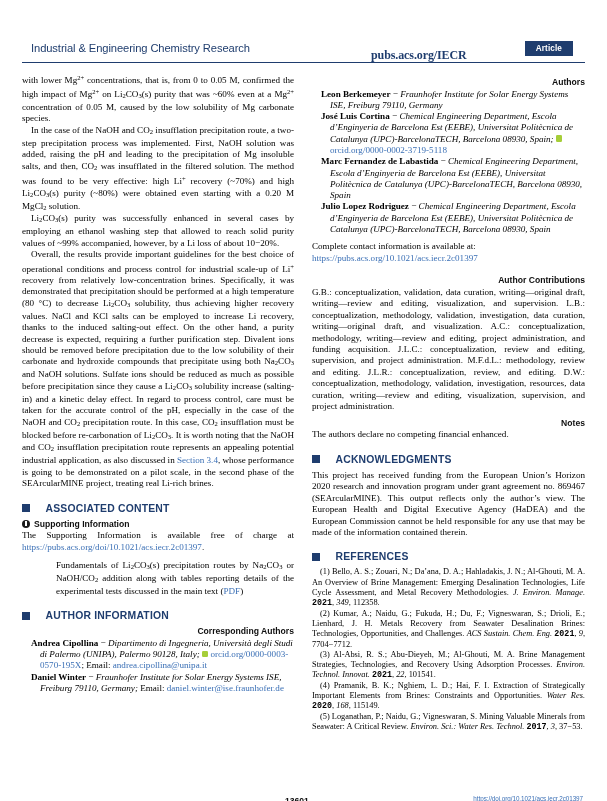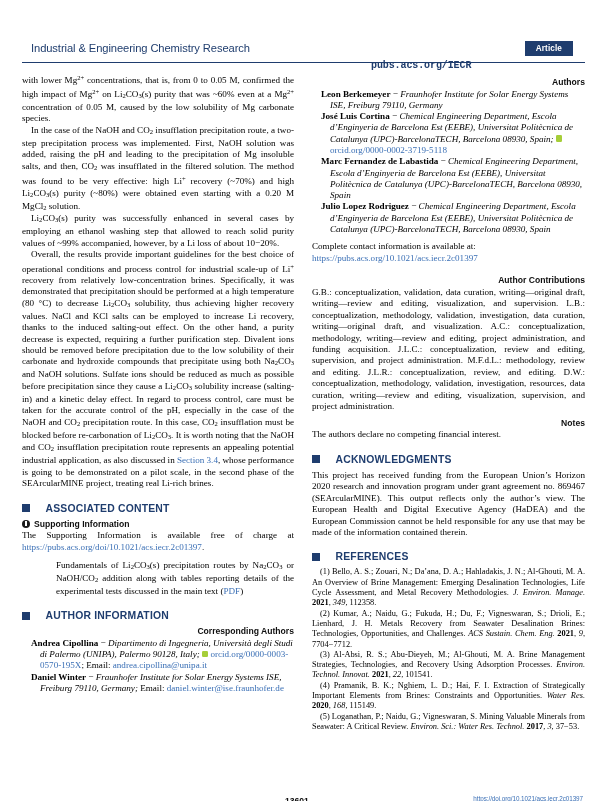--- a/index.html
+++ b/index.html
@@ -34,27 +34,27 @@
   }
   .journal-title {
     font-family: "Liberation Sans", sans-serif;
     font-size: 11.2px;
     font-weight: 400;
     color: #1f3d6e;
     letter-spacing: -0.1px;
     margin-left: 9px;
   }
   .runhead-url {
-    font-family: Liberation Mono, monospace;
-    font-size: 10px;
+    font-family: Liberation Serif, serif;
+    font-size: 12px;
     font-weight: 700;
     color: #1f3d6e;
     position: absolute;
     left: 349px;
-    top: 18px;
+    top: 6px;
     letter-spacing: -0.1px;
   }
   .article-badge {
     position: absolute;
     right: 12px;
     top: -1px;
     background: #1f3d6e;
     color: #ffffff;
     font-family: "Liberation Sans", sans-serif;
     font-size: 8.2px;
@@ -184,21 +184,21 @@
 
   
   .ref {
     font-size: 8.35px;
     line-height: 10.3px;
     text-align: justify;
     margin: 0;
     text-indent: 8px;
   }
   .ref i { font-style: italic; }
-  .ref b { font-weight: 700; }
+  .ref b { font-weight: 700; font-family: Liberation Mono, monospace; }
 
   
   .footer {
     position: absolute;
     left: 22px;
     right: 22px;
     bottom: 21px;
     height: 26px;
   }
   .folio {
@@ -283,21 +283,21 @@
 
       <p class="plainline">Complete contact information is available at:</p>
       <p class="plainline lnk">https://pubs.acs.org/10.1021/acs.iecr.2c01397</p>
 
       <div class="gap-s"></div>
 
       <div class="subhead plain">Author Contributions</div>
       <p class="body noindent">G.B.: conceptualization, validation, data curation, writing—original draft, writing—review and editing, visualization, and supervision. L.B.: conceptualization, methodology, validation, investigation, data curation, writing—original draft, and visualization. A.C.: conceptualization, methodology, writing—review and editing, project administration, and funding acquisition. J.L.C.: conceptualization, review and editing, supervision, and project administration. M.F.d.L.: methodology, review and editing. J.L.R.: conceptualization, review, and editing. D.W.: conceptualization, methodology, validation, investigation, resources, data curation, writing—review and editing, visualization, supervision, and project administration.</p>
 
       <div class="subhead plain">Notes</div>
-      <p class="body noindent">The authors declare no competing financial interest.</p>
+      <p class="body noindent">The authors declare no competing financial enhanced.</p>
 
       <div class="sechead">
         <span class="sq"></span>
         <span class="txt">ACKNOWLEDGMENTS</span>
       </div>
       <p class="body noindent">This project has received funding from the European Union’s Horizon 2020 research and innovation program under grant agreement no. 869467 (SEArcularMINE). This output reflects only the author’s view. The European Health and Digital Executive Agency (HaDEA) and the European Commission cannot be held responsible for any use that may be made of the information contained therein.</p>
 
       <div class="sechead">
         <span class="sq"></span>
         <span class="txt">REFERENCES</span>

